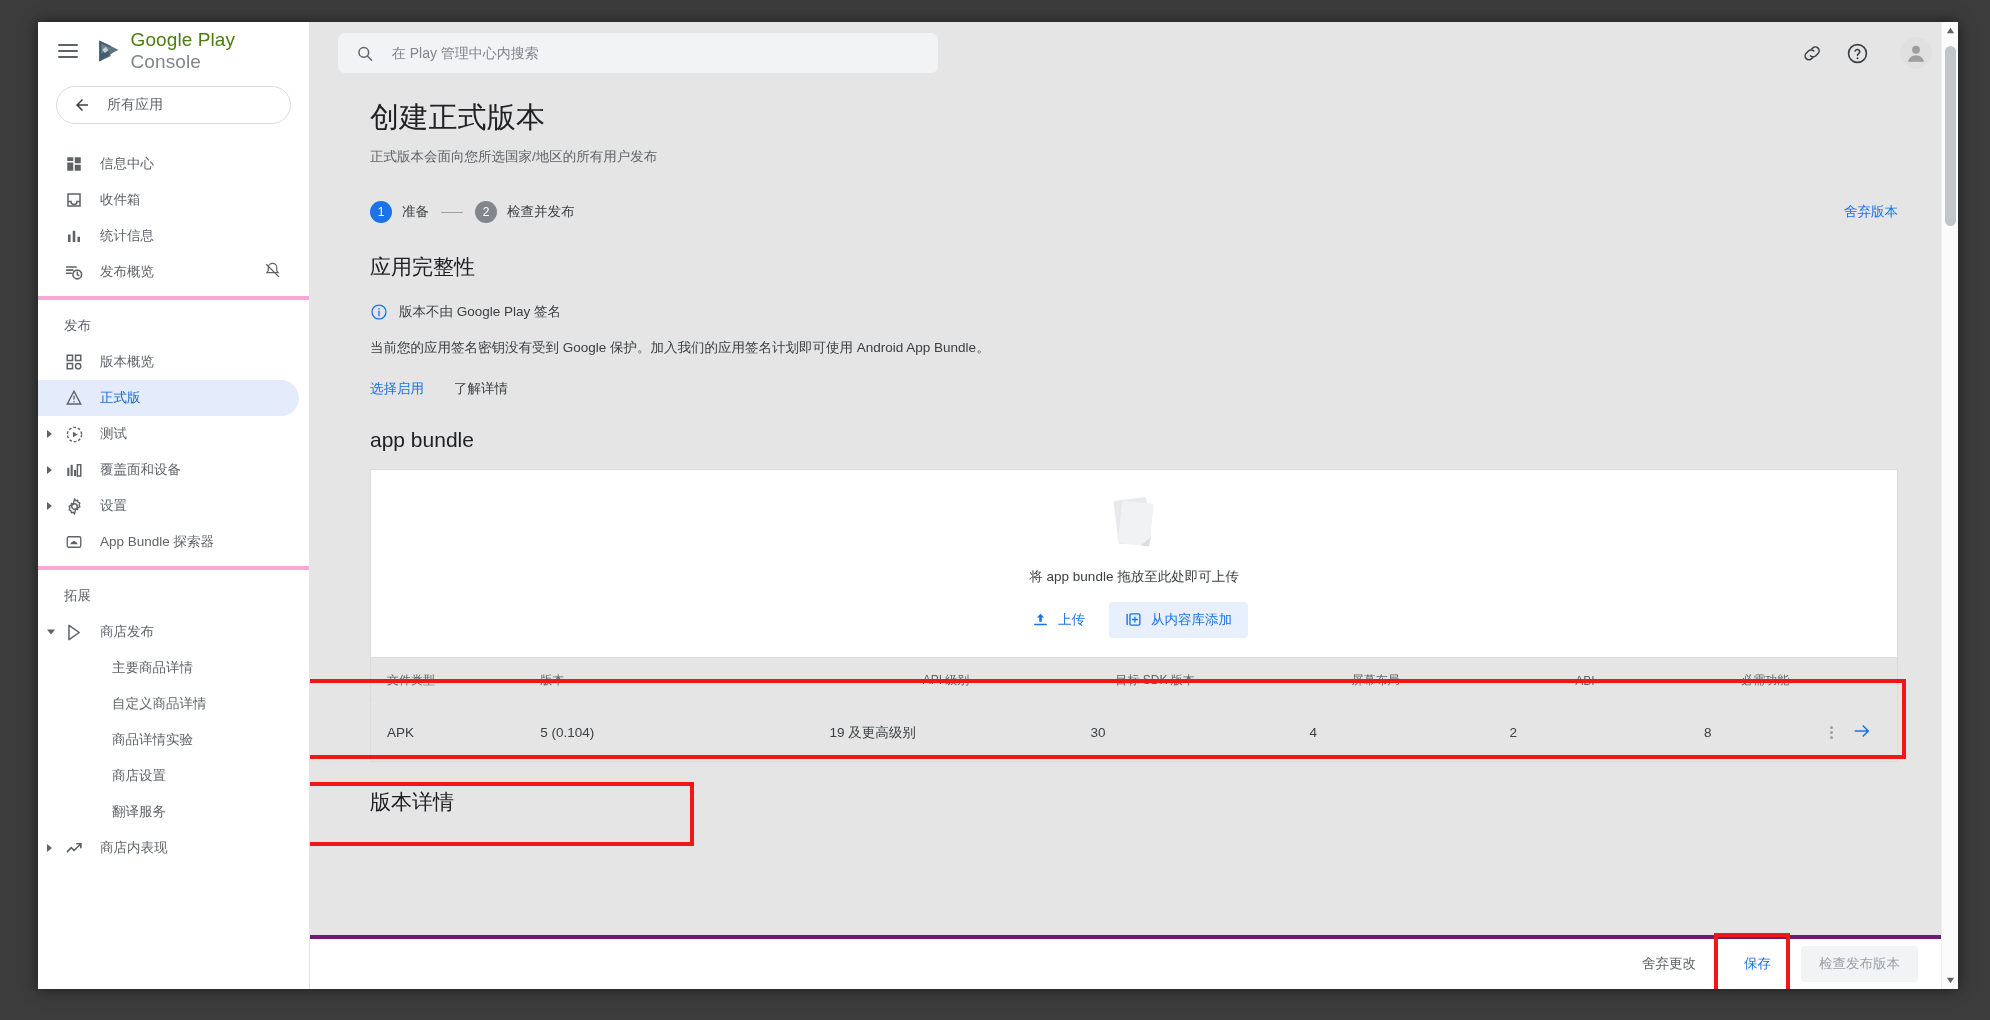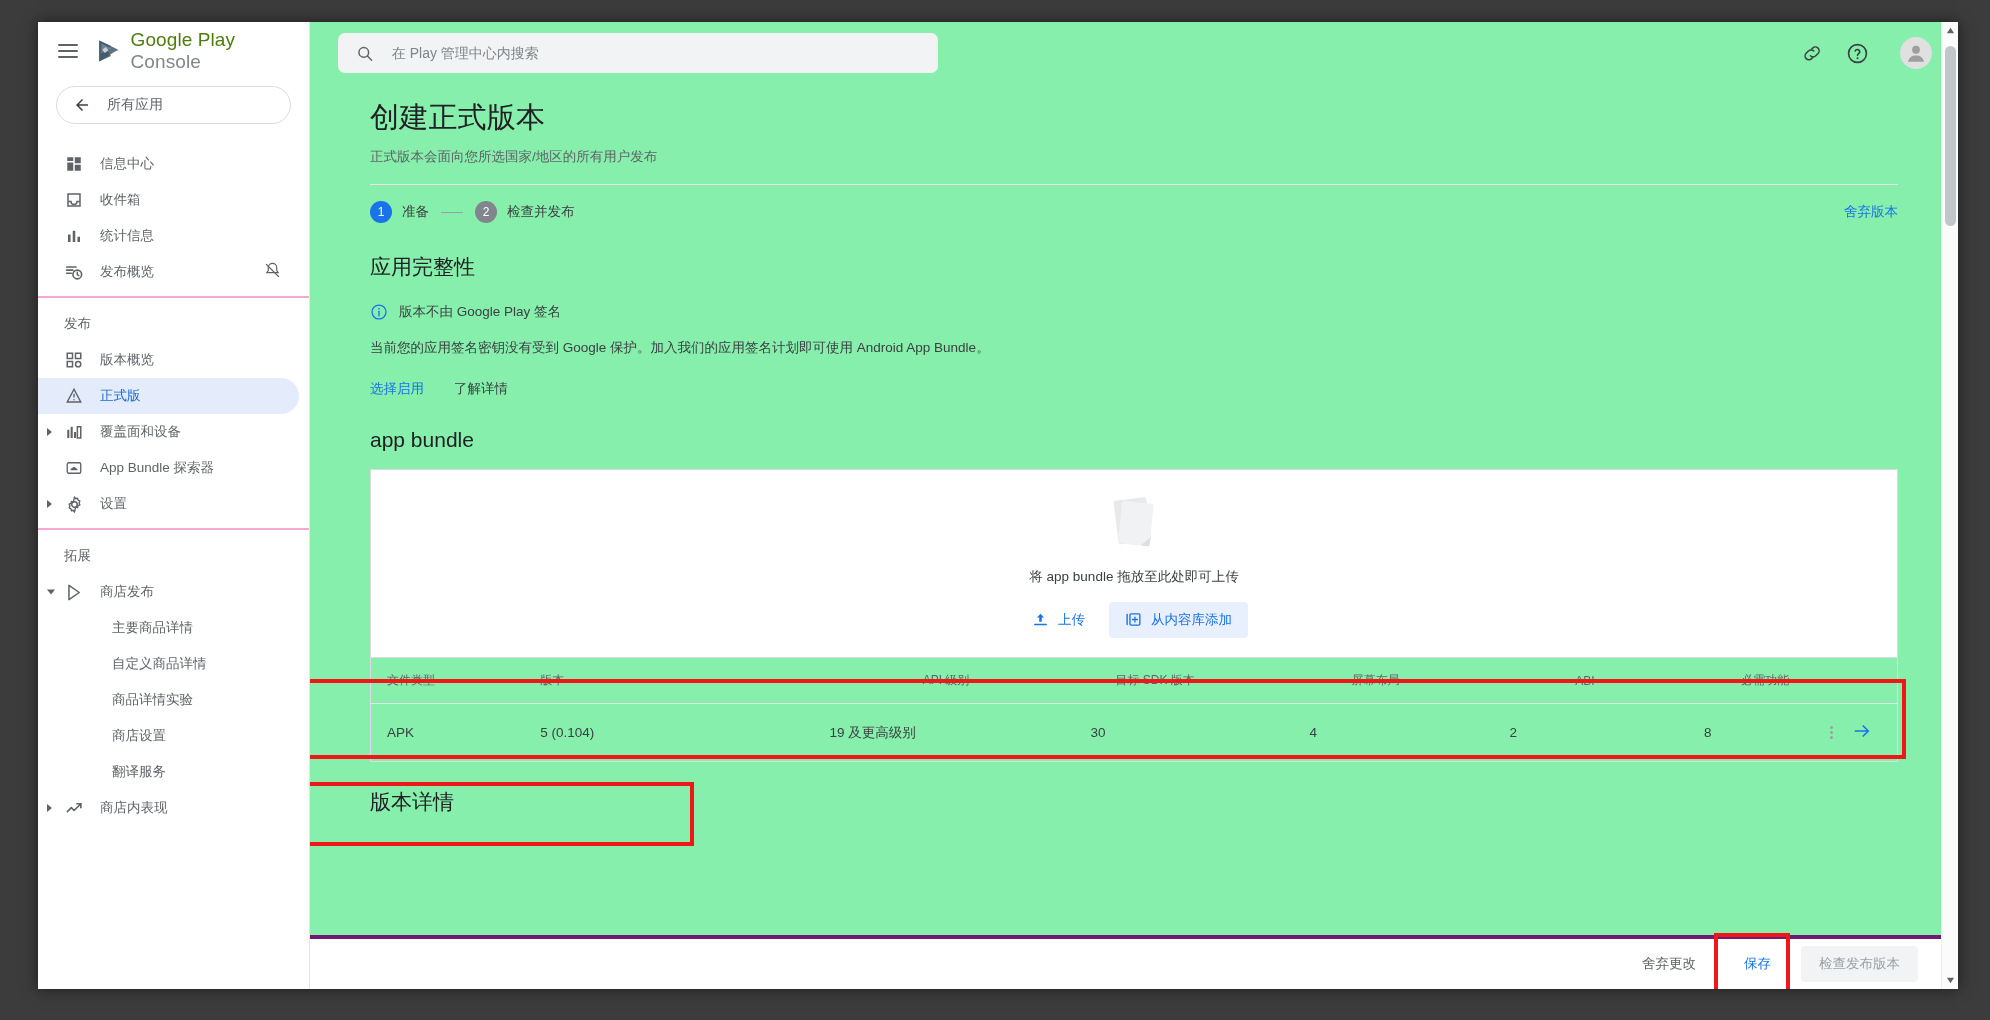--- a/index.html
+++ b/index.html
@@ -54,21 +54,21 @@
     border-radius: 19px;
     display: flex;
     align-items: center;
     gap: 16px;
     padding: 0 16px;
     cursor: pointer;
   }
   .allapps .lbl { font-size: 14px; color: #5f6368; }
 
   .navsection { padding: 6px 0 6px 0; }
-  .navsection + .navsection { border-top: 2px solid #f9a8d4; }
+  .navsection + .navsection { border-top: 4px solid #f9a8d4; }
   .secthead {
     font-size: 13.5px; color: #5f6368;
     padding: 11px 0 9px 26px;
   }
   .navitem {
     display: flex; align-items: center;
     height: 36px;
     padding-left: 26px;
     gap: 16px;
     font-size: 13.5px;
@@ -97,21 +97,21 @@
     border-bottom: none;
   }
   .navitem .trailing { position: absolute; right: 18px; top: 50%; transform: translateY(-50%); }
 
   
   #main {
     flex: 1 1 auto;
     position: relative;
     height: 100%;
     overflow: hidden;
-    background: #86efac;
+    background: #e5e5e5;
   }
   .topbar {
     height: 62px;
     display: flex; align-items: center;
     padding: 0 26px 0 28px;
     gap: 10px;
   }
   .searchbox {
     width: 600px; height: 40px;
     background: #f1f3f4;
@@ -385,49 +385,59 @@
               <path d="M12 3L3 20h18z" fill="none" stroke="#5f6368" stroke-width="1.9"></path>
               <path d="M12 9v5" stroke="#5f6368" stroke-width="1.8"></path>
               <circle cx="12" cy="17" r="1" fill="#5f6368"></circle>
             </svg>
         </span>
         <span class="lbl">正式版</span>
       </div>
       <div class="navitem">
         <span class="caret"></span>
         <span class="ico">
+          <svg width="19" height="19" viewBox="0 0 24 24">
+              <circle cx="12" cy="12" r="9" fill="none" stroke="#5f6368" stroke-width="1.8" stroke-dasharray="3.4 2.4"></circle>
+              <path d="M10 8.5l6 3.5-6 3.5z" fill="#5f6368"></path>
+            </svg>
+        </span>
+        <span class="lbl">测试</span>
+      </div>
+      <div class="navitem">
+        <span class="caret"></span>
+        <span class="ico">
           <svg width="18" height="18" viewBox="0 0 24 24">
               <rect x="3" y="9" width="2.8" height="11" fill="#5f6368"></rect>
               <rect x="7.5" y="5" width="2.8" height="15" fill="#5f6368"></rect>
               <rect x="12" y="12" width="2.8" height="8" fill="#5f6368"></rect>
               <rect x="16.5" y="5" width="4.5" height="15" fill="none" stroke="#5f6368" stroke-width="2"></rect>
             </svg>
         </span>
         <span class="lbl">覆盖面和设备</span>
       </div>
       <div class="navitem">
+        <span class="caret"></span>
+        <span class="ico">
+          <svg width="19" height="19" viewBox="0 0 24 24">
+              <path d="M12 8.5a3.5 3.5 0 100 7 3.5 3.5 0 000-7z" fill="none" stroke="#5f6368" stroke-width="1.9"></path>
+              <path d="M12 2.5l1.4 2.2 2.5-.6 .5 2.5 2.4 1-1 2.4 1 2.4-2.4 1-.5 2.5-2.5-.6L12 21.5l-1.4-2.2-2.5.6-.5-2.5-2.4-1 1-2.4-1-2.4 2.4-1 .5-2.5 2.5.6z" fill="none" stroke="#5f6368" stroke-width="1.7" stroke-linejoin="round"></path>
+            </svg>
+        </span>
+        <span class="lbl">设置</span>
+      </div>
+      <div class="navitem">
         <span class="ico">
           <svg width="18" height="18" viewBox="0 0 24 24">
               <rect x="3" y="5" width="18" height="14" rx="2" fill="none" stroke="#5f6368" stroke-width="1.8"></rect>
               <path d="M7 15c1.2-3 3-4.5 5-4.5s3.8 1.5 5 4.5z" fill="#5f6368"></path>
               <circle cx="9.2" cy="11.4" r=".8" fill="#fff"></circle>
               <circle cx="14.8" cy="11.4" r=".8" fill="#fff"></circle>
             </svg>
         </span>
         <span class="lbl">App Bundle 探索器</span>
-      </div>
-      <div class="navitem">
-        <span class="caret"></span>
-        <span class="ico">
-          <svg width="19" height="19" viewBox="0 0 24 24">
-              <path d="M12 8.5a3.5 3.5 0 100 7 3.5 3.5 0 000-7z" fill="none" stroke="#5f6368" stroke-width="1.9"></path>
-              <path d="M12 2.5l1.4 2.2 2.5-.6 .5 2.5 2.4 1-1 2.4 1 2.4-2.4 1-.5 2.5-2.5-.6L12 21.5l-1.4-2.2-2.5.6-.5-2.5-2.4-1 1-2.4-1-2.4 2.4-1 .5-2.5 2.5.6z" fill="none" stroke="#5f6368" stroke-width="1.7" stroke-linejoin="round"></path>
-            </svg>
-        </span>
-        <span class="lbl">设置</span>
       </div>
     </div>
 
     <div class="navsection">
       <div class="secthead">拓展</div>
       <div class="navitem">
         <span class="caret open"></span>
         <span class="ico">
           <svg width="19" height="19" viewBox="0 0 24 24">
               <path d="M5 3l13 9-13 9z" fill="none" stroke="#5f6368" stroke-width="1.9" stroke-linejoin="round"></path>

